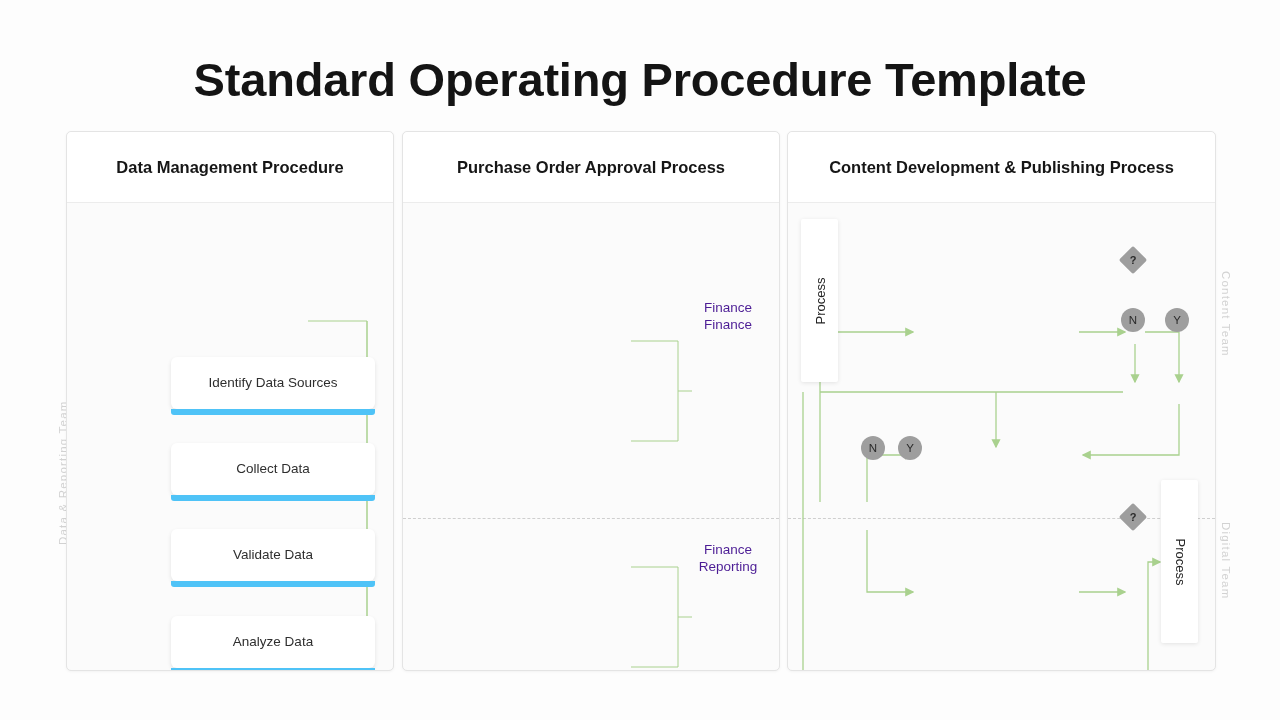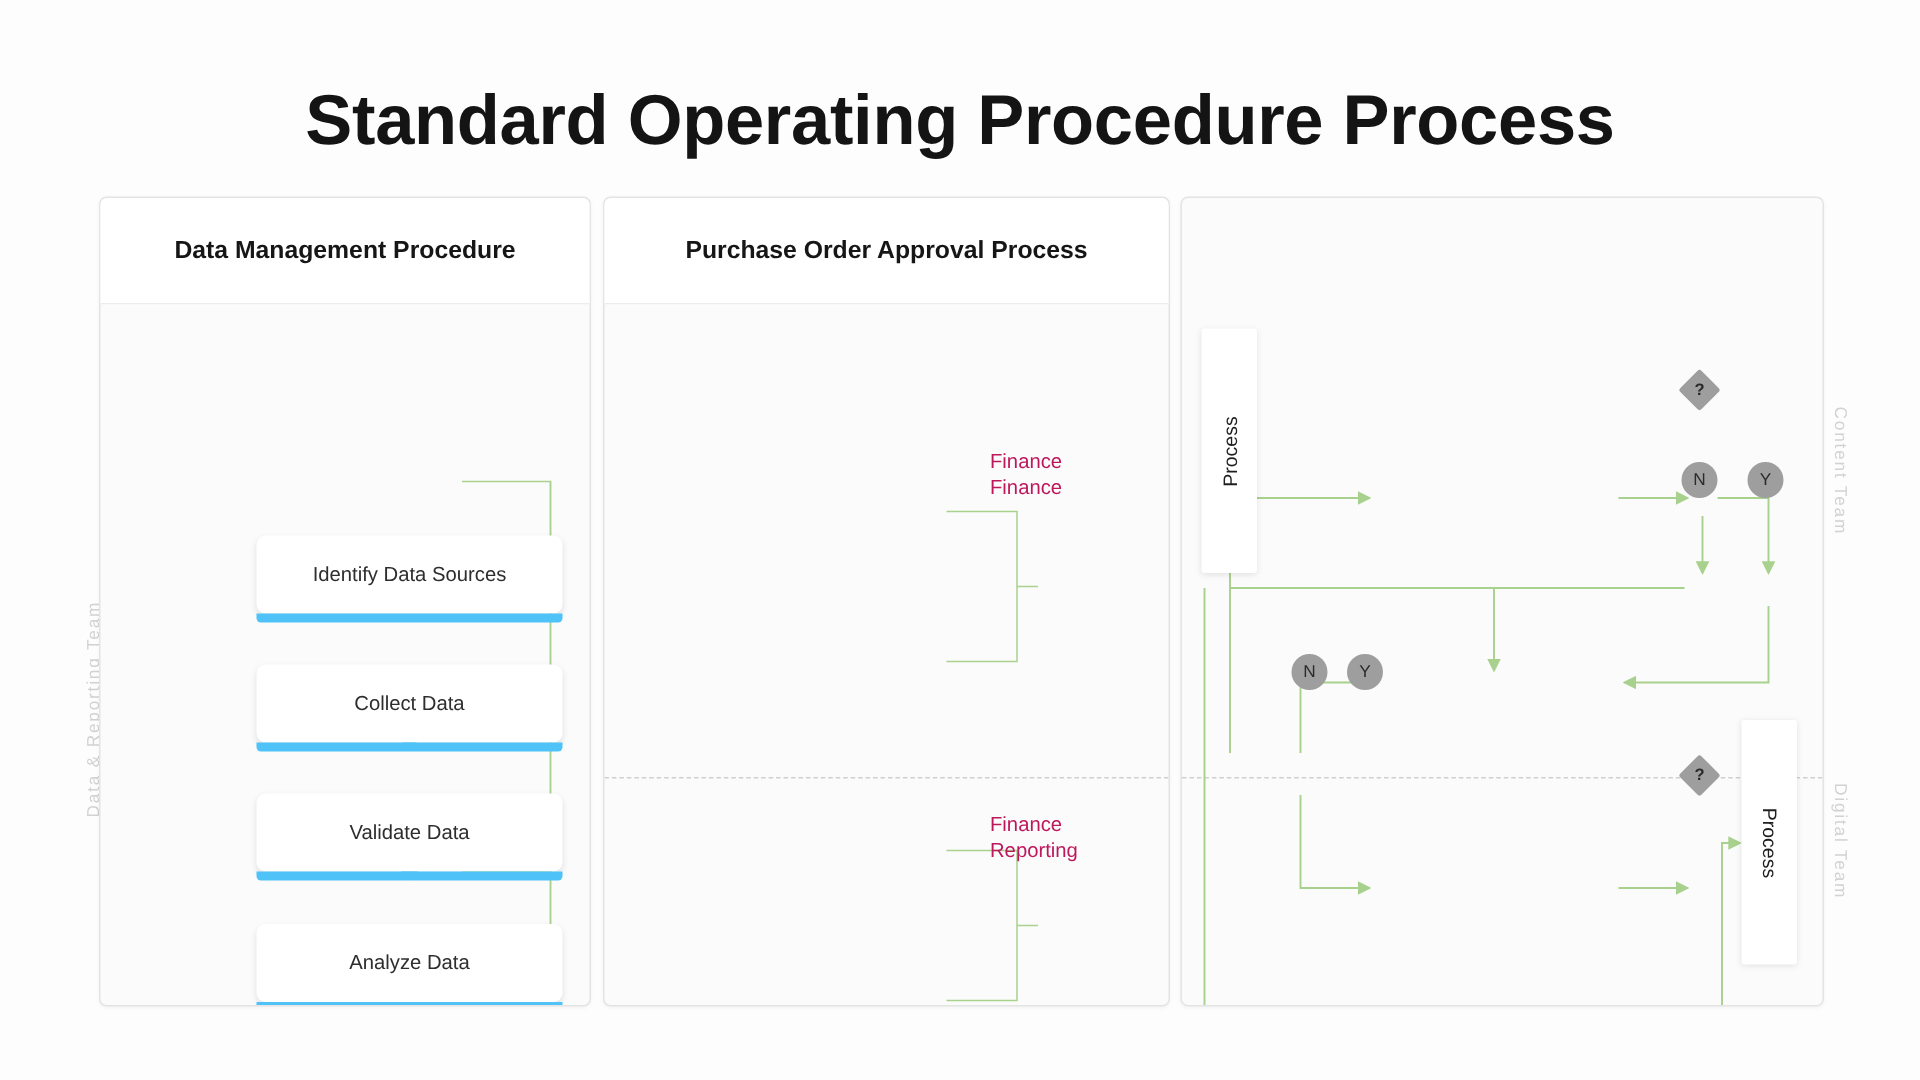--- a/index.html
+++ b/index.html
@@ -78,21 +78,21 @@
     position:absolute;
     width:0;height:0;
     border-left:14px solid transparent;
     border-right:14px solid transparent;
   }
   .down-arrow.blue{border-top:15px solid #4FC3F7;}
 
   
   .role-text{
     position:absolute;
-    font-size:13.5px;color:#be185d;text-align:left;line-height:1.25;
+    font-size:13.5px;color:#4c1d95;text-align:center;line-height:1.25;
     white-space:nowrap;
   }
 
   
   .proc-tab{
     position:absolute;
     background:#ffffff;
     box-shadow:0 1px 4px rgba(0,0,0,0.10);
     border-radius:2px;
   }
@@ -127,21 +127,21 @@
     position:absolute;height:0;border-top:1px dashed #cfcfcf;
   }
 
   svg.wires{position:absolute;left:0;top:0;width:100%;height:100%;overflow:visible;pointer-events:none;}
 </style>
 </head>
 <body>
 
 <div id="stage">
 
-  <div class="page-title">Standard Operating Procedure Process</div>
+  <div class="page-title">Standard Operating Procedure Template</div>
 
   <div class="lane-label up" style="left:57px; top:545px;">Data &amp; Reporting Team</div>
 
   <div class="panel" style="left:66px; top:131px; width:326px; height:538px;">
     <div class="panel-head">
       <div class="panel-title">Data Management Procedure</div>
     </div>
     <div class="panel-body">
 
       <svg class="wires" viewBox="0 0 326 468" preserveAspectRatio="none">
@@ -206,20 +206,23 @@
   <div class="role-text" style="left:660px; top:300px; width:136px;">
     <span>Finance</span><br>
     <span>Finance</span>
   </div>
   <div class="role-text" style="left:660px; top:542px; width:136px;">
     <span>Finance</span><br>
     <span>Reporting</span>
   </div>
 
   <div class="panel" style="left:787px; top:131px; width:427px; height:538px;">
+    <div class="panel-head">
+      <div class="panel-title">Content Development &amp; Publishing Process</div>
+    </div>
     <div class="panel-body">
 
       <div class="dashed-split" style="left:0px; top:316px; width:427px;"></div>
 
       <svg class="wires" viewBox="0 0 427 468" preserveAspectRatio="none">
         <defs>
           <marker id="ah" markerWidth="7" markerHeight="7" refX="6" refY="3.5" orient="auto">
             <path d="M0 0 L7 3.5 L0 7 z" fill="#A9D18E"></path>
           </marker>
         </defs>

